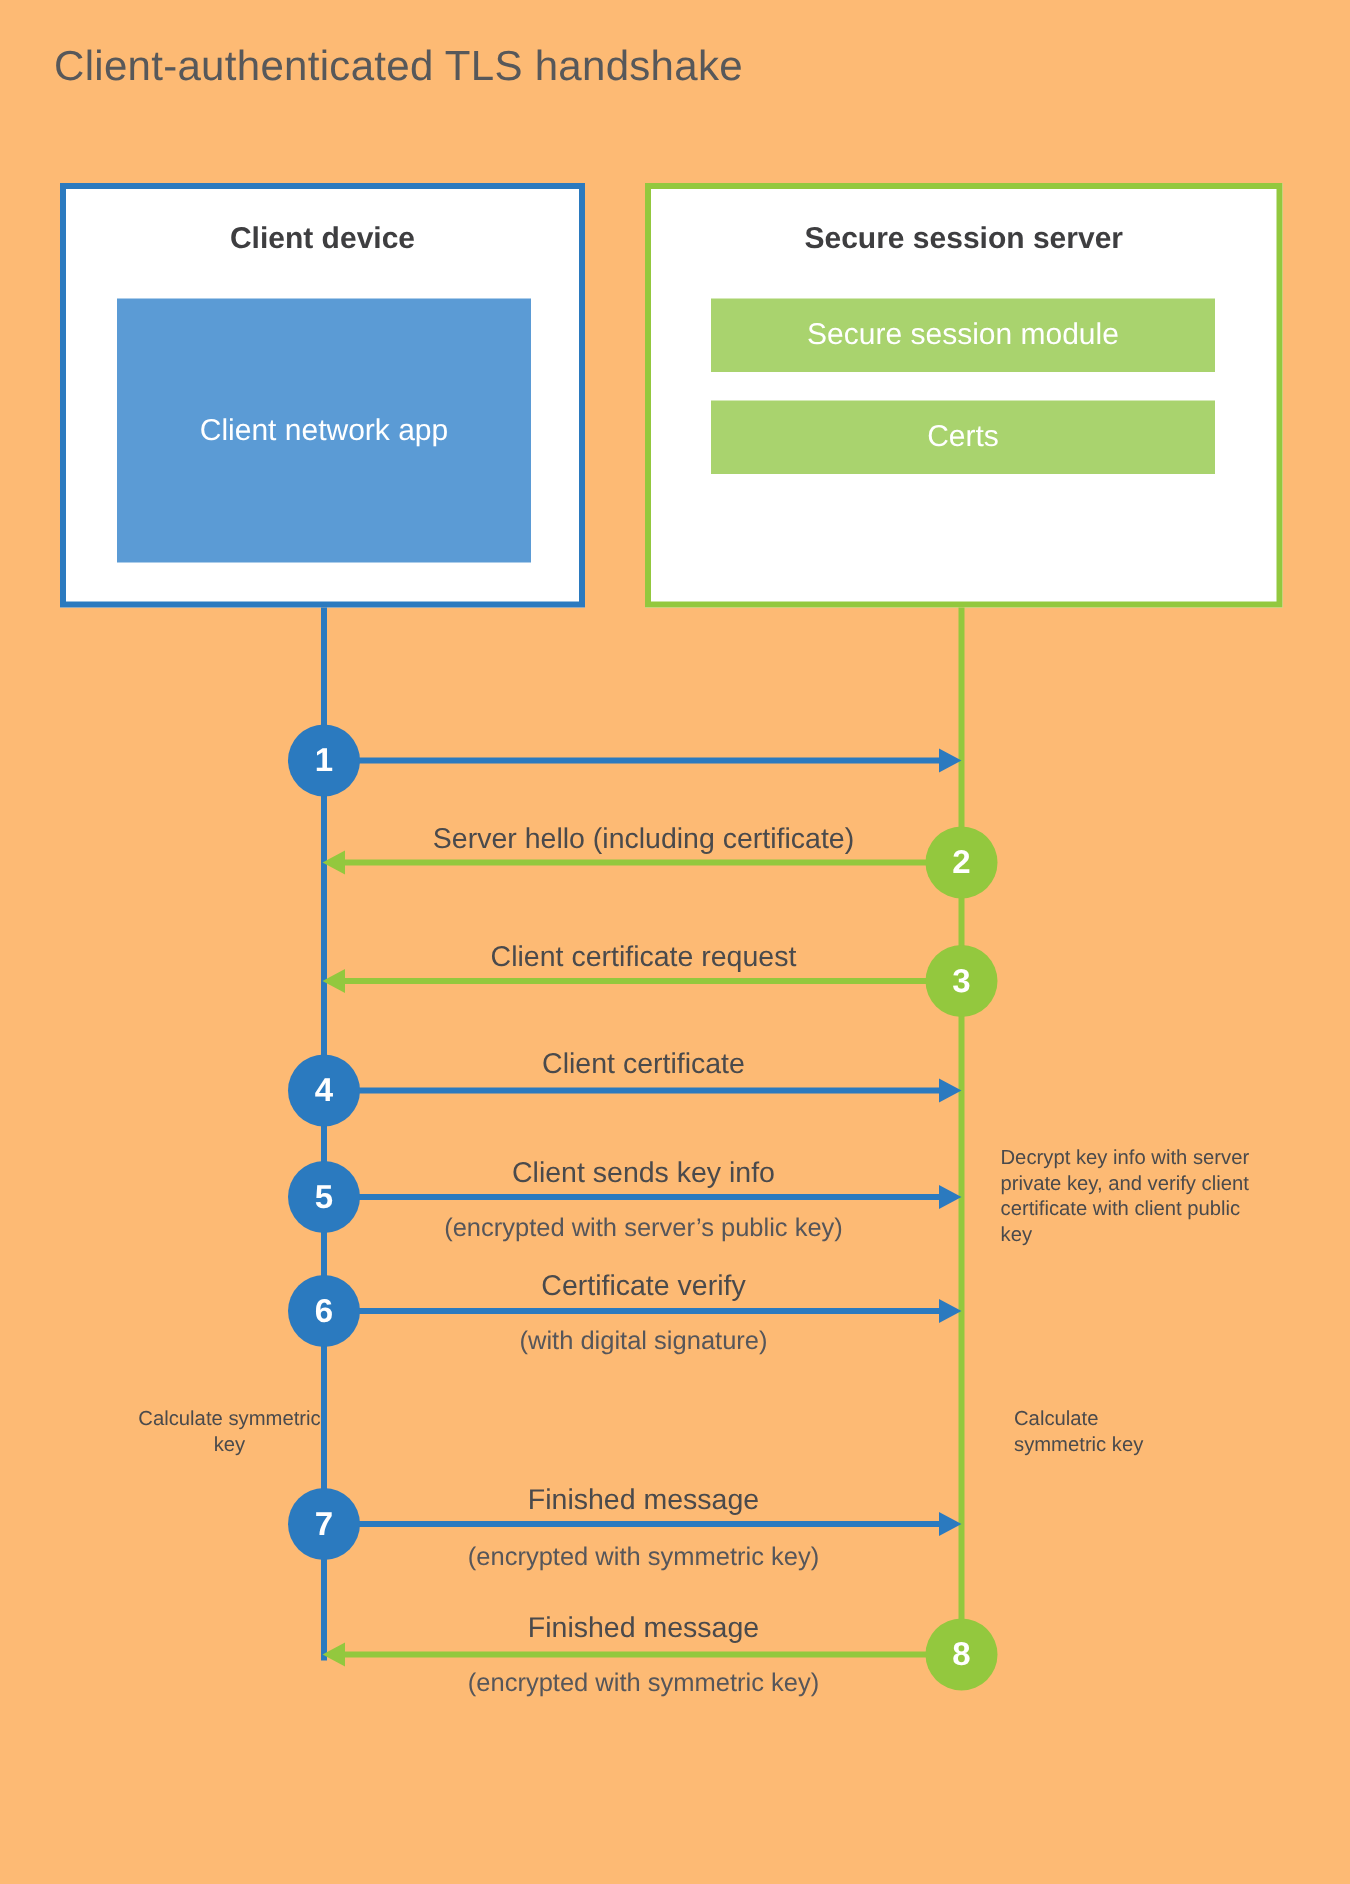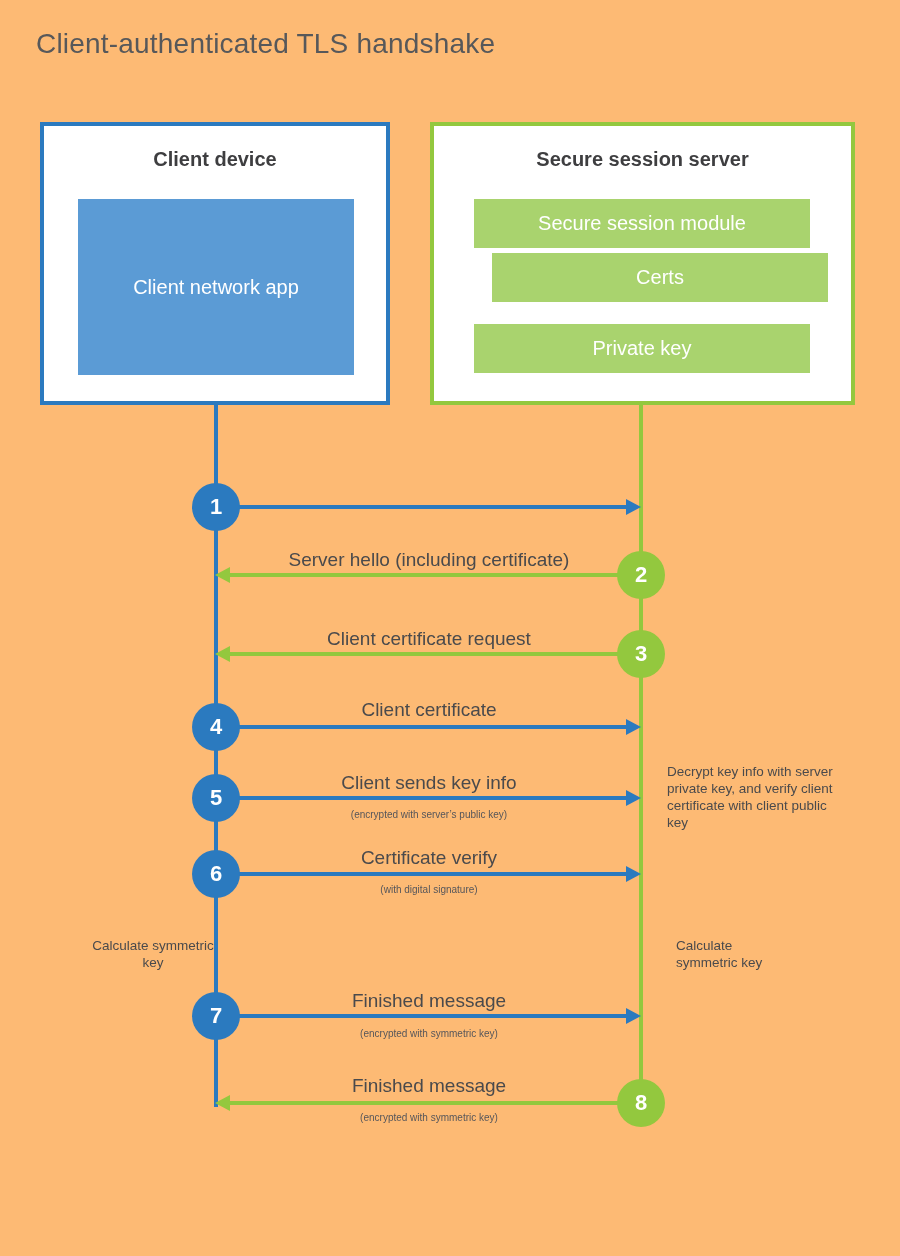--- a/index.html
+++ b/index.html
@@ -23,41 +23,41 @@
   .entity-box.blue{left:40px;width:350px;border-color:var(--blue);}
   .entity-box.green{left:430px;width:425px;border-color:var(--green);}
   .entity-title{margin-top:22px;text-align:center;font-size:20px;font-weight:700;color:var(--head-dark);}
 
   .app-rect{position:absolute;left:78px;top:199px;width:276px;height:176px;background:var(--blue-light);
     display:flex;align-items:center;justify-content:center;z-index:2;}
   .app-rect span{display:block;width:170px;text-align:center;color:#fff;font-size:20px;line-height:1.45;}
 
   .bar{position:absolute;left:474px;width:336px;height:49px;background:var(--green-light);
     display:flex;align-items:center;justify-content:center;color:#fff;font-size:20px;z-index:2;}
-  .bar.b1{top:199px;} .bar.b2{top:253px;margin-left:18px;} .bar.b3{top:324px;}
+  .bar.b1{top:199px;} .bar.b2{top:267px;} .bar.b3{top:324px;}
 
   .vline{position:absolute;width:4px;z-index:1;}
   .vline.blue{left:214px;top:405px;height:702px;background:var(--blue);}
   .vline.green{left:639px;top:405px;height:700px;background:var(--green);}
 
   .circle{position:absolute;width:48px;height:48px;border-radius:50%;color:#fff;font-size:22px;font-weight:700;
     display:flex;align-items:center;justify-content:center;z-index:4;}
   .circle.blue{background:var(--blue);left:192px;}
   .circle.green{background:var(--green);left:617px;}
 
   .hline{position:absolute;height:4px;z-index:2;}
   .hline.blue{left:216px;width:411px;background:var(--blue);}
   .hline.green{left:230px;width:411px;background:var(--green);}
 
   .arr{position:absolute;width:0;height:0;z-index:2;border-top:8px solid transparent;border-bottom:8px solid transparent;}
   .arr.right{left:626px;border-left:15px solid var(--blue);}
   .arr.left{left:215px;border-right:15px solid var(--green);}
 
   .msg{position:absolute;left:216px;width:426px;text-align:center;font-size:19px;color:var(--label-gray);z-index:3;}
-  .sub{position:absolute;left:216px;width:426px;text-align:center;font-size:10px;color:var(--sub-gray);z-index:3;}
+  .sub{position:absolute;left:216px;width:426px;text-align:center;font-size:17px;color:var(--sub-gray);z-index:3;}
 
   .side-note{position:absolute;font-size:13.5px;line-height:17px;color:var(--label-gray);z-index:3;}
   .note-decrypt{left:667px;top:763px;width:172px;text-align:left;}
   .calc-left{left:88px;top:937px;width:130px;text-align:center;}
   .calc-right{left:676px;top:937px;width:120px;text-align:left;}
 </style>
 </head>
 <body>
 
 <div class="canvas">
@@ -72,23 +72,20 @@
   </div>
 
   <div class="entity-box green">
     <div class="entity-title">Secure session server</div>
   </div>
   <div class="bar b1">
     <span>Secure session module</span>
   </div>
   <div class="bar b2">
     <span>Certs</span>
-  </div>
-  <div class="bar b3">
-    <span>Private key</span>
   </div>
 
   <div class="vline blue"></div>
   <div class="vline green"></div>
 
   <div class="hline blue" style="top:505px;"></div>
   <div class="arr right" style="top:499px;"></div>
   <div class="circle blue" style="top:483px;">1</div>
 
   <div class="msg" style="top:549px;">Server hello (including certificate)</div>

